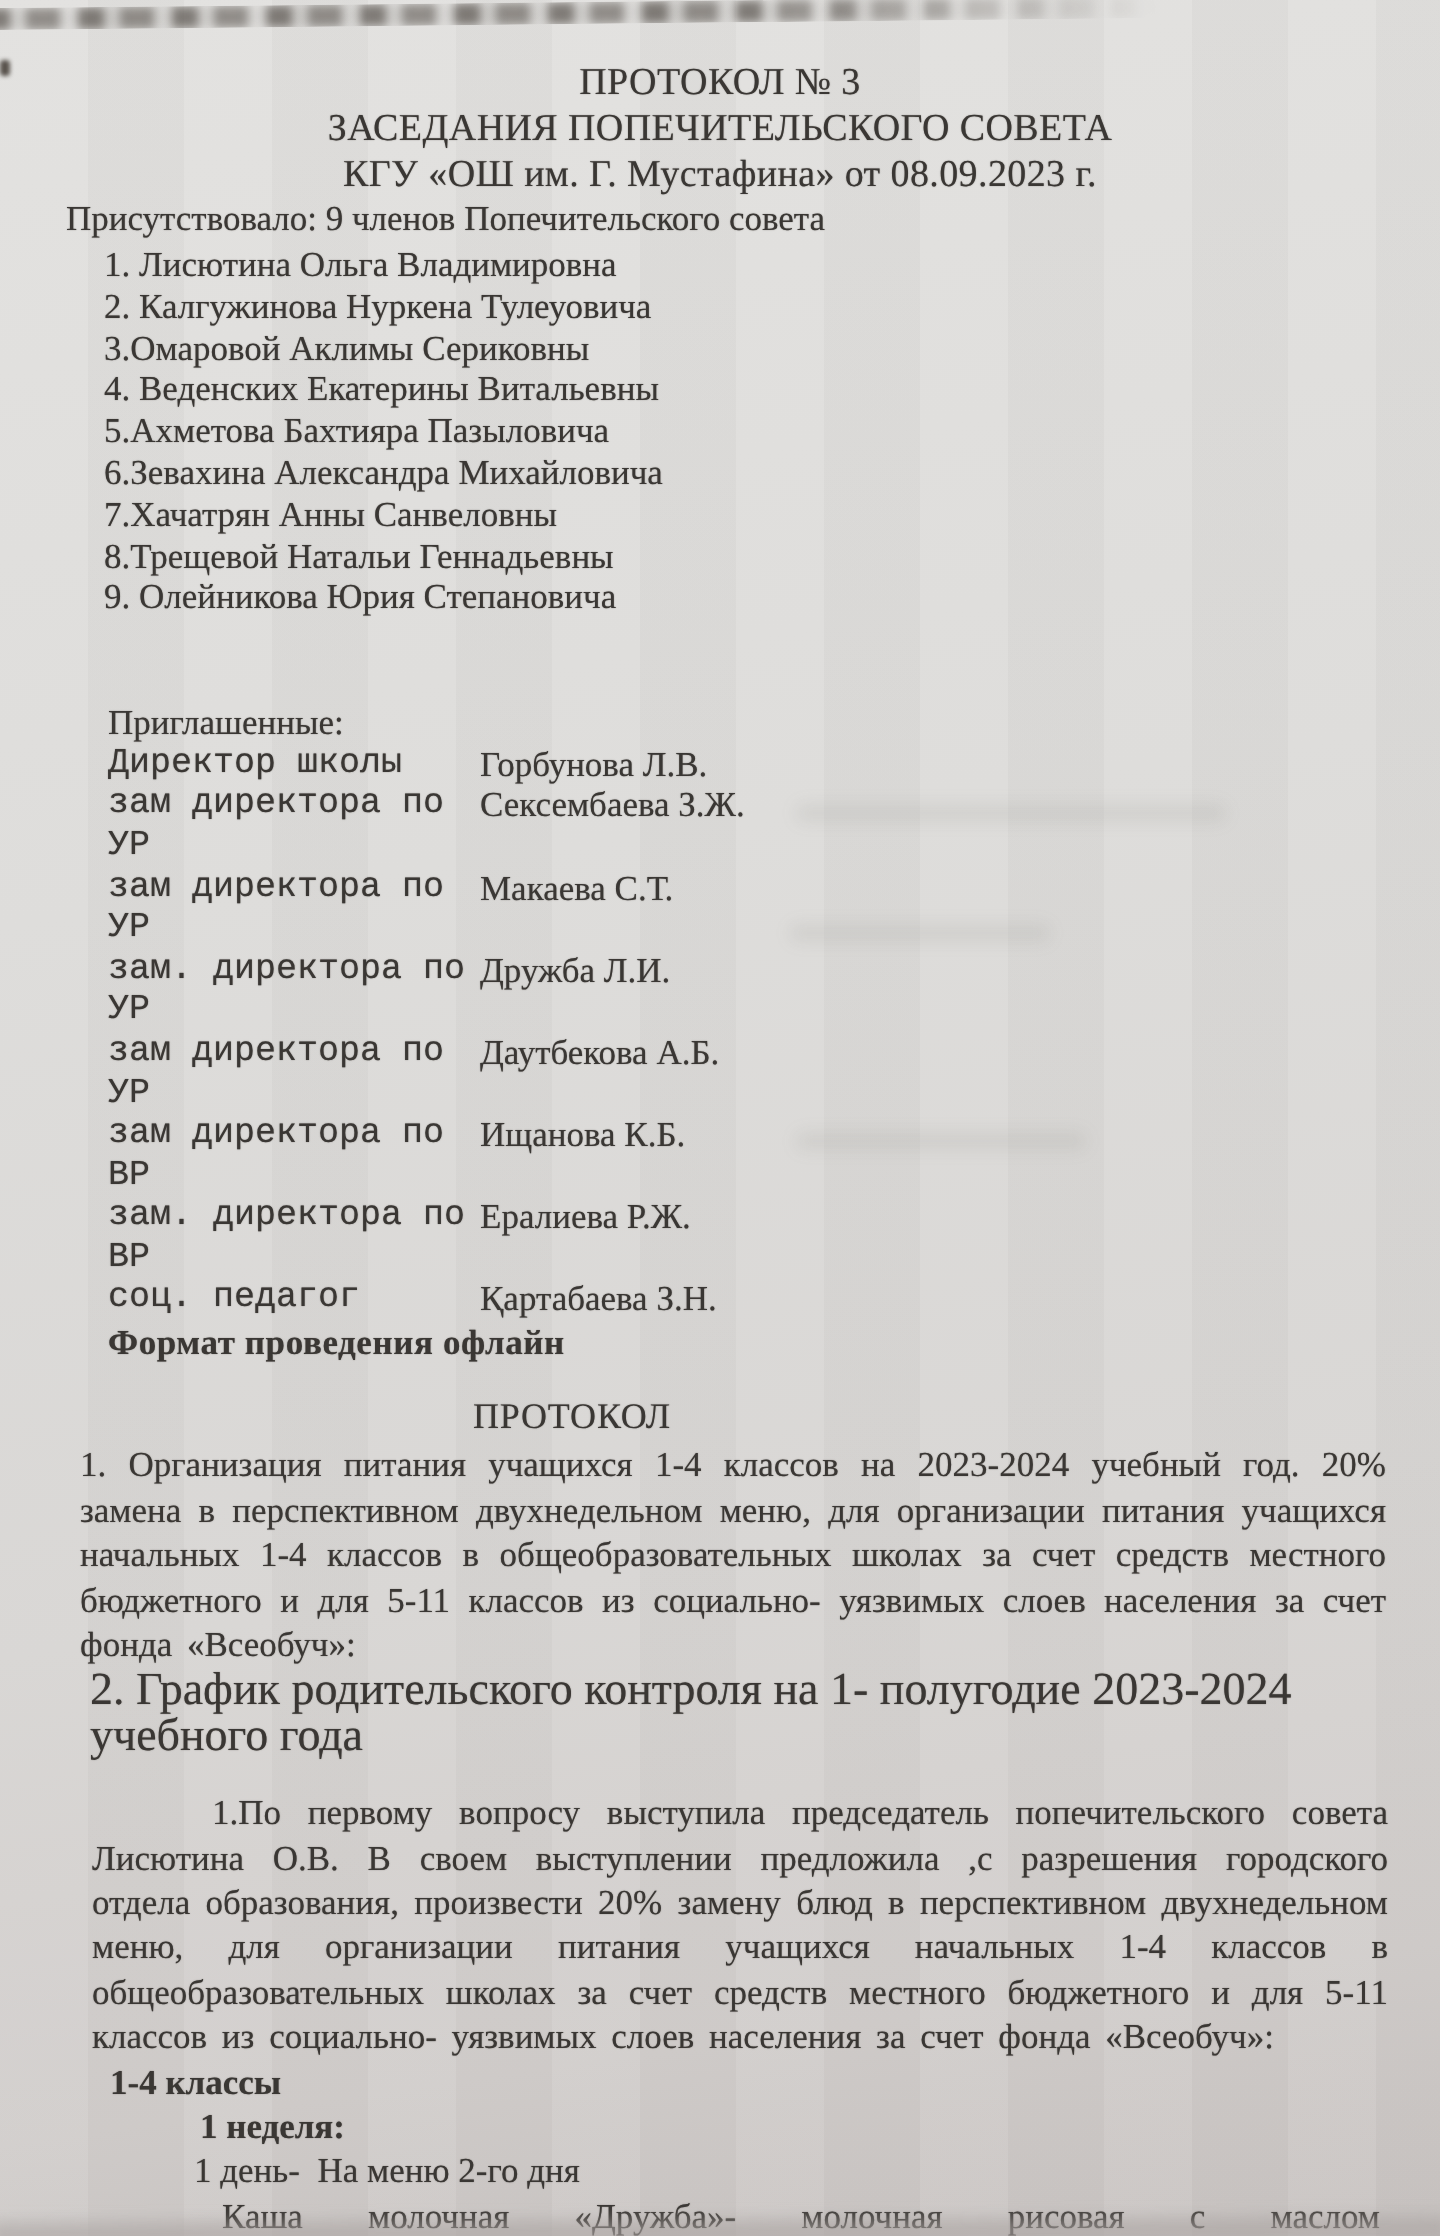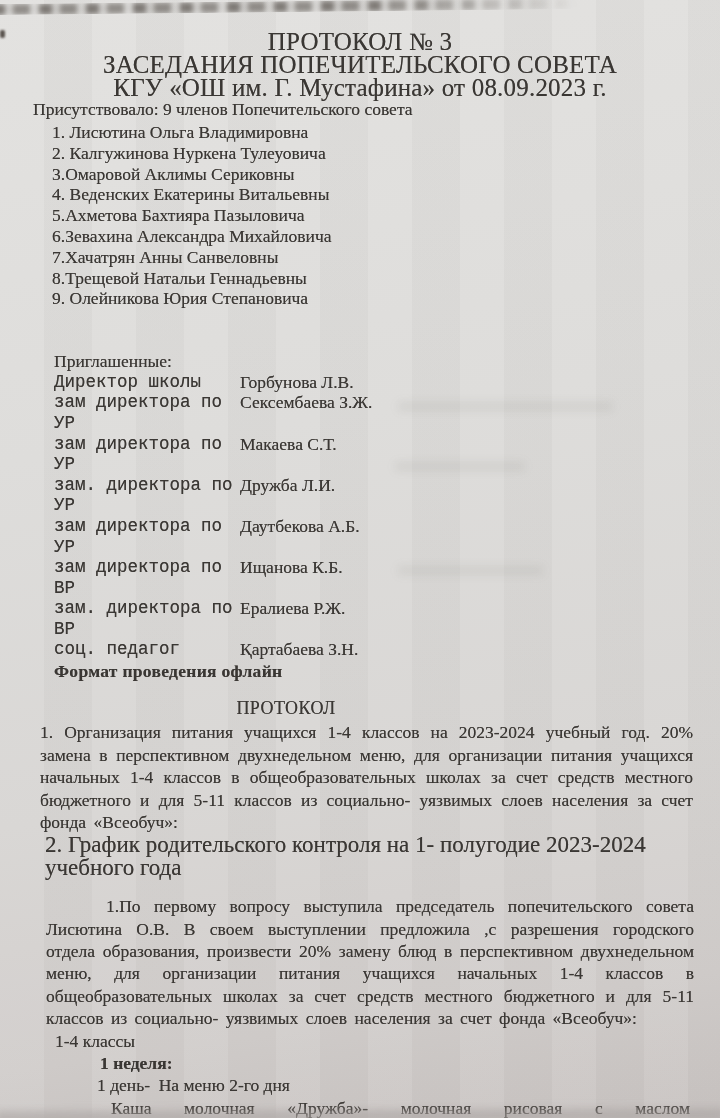--- a/index.html
+++ b/index.html
@@ -60,21 +60,21 @@
   }
   .ghost { position: absolute; background: rgba(110,104,98,0.10); filter: blur(4px); height: 9px; border-radius: 4px; }
   .ghost-1 { left: 398px; top: 402px; width: 215px; }
   .ghost-2 { left: 395px; top: 462px; width: 130px; }
   .ghost-3 { left: 398px; top: 566px; width: 145px; }
 
   
   .title-block {
     margin-top: 30px;
     text-align: center;
-    font-size: 25px;
+    font-size: 19px;
     line-height: 23px;
     letter-spacing: 0.2px;
   }
   .attendance {
     margin: 0 0 0 33px;
     font-size: 17.5px;
     line-height: 21px;
   }
   .members {
     margin: 2px 0 0 52px;
@@ -125,21 +125,21 @@
   .para-first-question {
     margin: 15px 26px 0 46px;
     text-indent: 60px;
     font-size: 17.5px;
     line-height: 22.4px;
     text-align: justify;
     word-spacing: 3px;
   }
   .classes-heading {
     margin-left: 55px;
-    font-weight: normal;
+    font-weight: bold;
     font-size: 17.5px;
     line-height: 22.4px;
   }
   .week-heading {
     margin-left: 100px;
     font-weight: bold;
     font-size: 17.5px;
     line-height: 22.4px;
   }
   .day-line {

